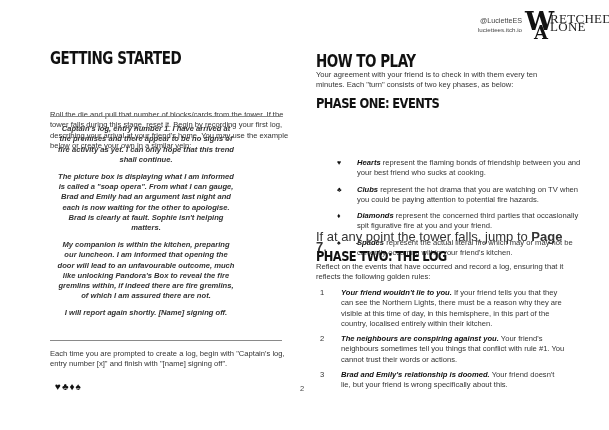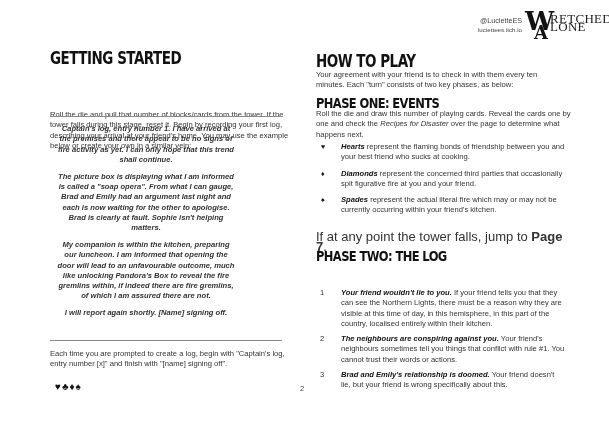--- a/index.html
+++ b/index.html
@@ -17,21 +17,21 @@
            font-style:italic; text-align:center;font-weight:bold; }
   .quote p { margin:0 0 6.5px 0; }
   .rule { position:absolute; height:1px; background:#8a8a8a; }
   .suits { position:absolute; font-size:10px; color:#111; letter-spacing:1px; }
   .pnum { position:absolute; font-size:7.5px; color:#444; }
   .brand { position:absolute; }
   .handle { position:absolute; font-size:7.2px; color:#444; line-height:8px; text-align:right; }
   .logo-w { position:absolute; font-family:"DejaVu Serif", serif; font-weight:bold; font-size:26px; color:#111; line-height:26px; }
   .logo-a { position:absolute; font-family:"DejaVu Serif", serif; font-weight:bold; font-size:18px; color:#111; line-height:18px; }
   .logo-t { position:absolute; font-family:"Liberation Serif", serif; font-size:13px; color:#222; letter-spacing:0.3px; line-height:10px; }
-  ul.suitlist { position:absolute; list-style:none; margin:0; padding:0; width:250px; }
+  ul.suitlist { position:absolute; list-style:none; margin:16px; padding:0; width:250px; }
   ul.suitlist li { position:relative; padding-left:25px; font-size:7.6px; line-height:10.3px; margin-bottom:6px; color:#333; }
   ul.suitlist li .bullet { position:absolute; left:5px; top:0; font-size:7px; color:#111; }
   ol.rules { position:absolute; list-style:none; margin:0; padding:0; width:250px; }
   ol.rules li { position:relative; padding-left:25px; font-size:7.6px; line-height:10.3px; margin-bottom:5px; color:#333; }
   ol.rules li .num { position:absolute; left:4px; top:0; }
   b i, .bi { font-weight:bold; font-style:italic; color:#111; }
 </style>
 </head>
 <body>
 
@@ -64,30 +64,31 @@
     <div class="logo-w" style="left:220px; top:8px;">W</div>
     <div class="logo-a" style="left:229px; top:24px;">A</div>
     <div class="logo-t" style="left:245px; top:14px;">RETCHED</div>
     <div class="logo-t" style="left:245px; top:22px;">LONE</div>
   </div>
 
   <div class="h1" style="left:11px; top:51px;">HOW TO PLAY</div>
   <div class="body" style="left:11px; top:70px; width:250px;">Your agreement with your friend is to check in with them every ten minutes. Each "turn" consists of two key phases, as below:</div>
 
   <div class="h2" style="left:11px; top:95px;">PHASE ONE: EVENTS</div>
-  <div class="body" style="left:11px; top:109px; width:255px;"><span>Roll the die and draw this number of playing cards. Reveal the cards one by one and check the </span><i>Recipes for Disaster</i><span> over the page to determine what happens next.</span></div>
 
   <ul class="suitlist" style="left:11px; top:142px;">
     <li><span class="bullet">♥</span><span class="bi">Hearts</span><span> represent the flaming bonds of friendship between you and your best friend who sucks at cooking.</span></li>
+    <li><span class="bullet">♣</span><span class="bi">Clubs</span><span> represent the hot drama that you are watching on TV when you could be paying attention to potential fire hazards.</span></li>
     <li><span class="bullet">♦</span><span class="bi">Diamonds</span><span> represent the concerned third parties that occasionally spit figurative fire at you and your friend.</span></li>
     <li><span class="bullet">♠</span><span class="bi">Spades</span><span> represent the actual literal fire which may or may not be currently occurring within your friend's kitchen.</span></li>
   </ul>
 
   <div class="body" style="left:11px; top:232px; width:255px; font-size:13px;"><span>If at any point the tower falls, jump to </span><b>Page 7</b><span>.</span></div>
 
   <div class="h2" style="left:11px; top:248px;">PHASE TWO: THE LOG</div>
+  <div class="body" style="left:11px; top:262px; width:255px;">Reflect on the events that have occurred and record a log, ensuring that it reflects the following golden rules:</div>
 
   <ol class="rules" style="left:11px; top:288px;">
     <li><span class="num">1</span><span class="bi">Your friend wouldn't lie to you.</span><span> If your friend tells you that they can see the Northern Lights, there must be a reason why they are visible at this time of day, in this hemisphere, in this part of the country, localised entirely within their kitchen.</span></li>
     <li><span class="num">2</span><span class="bi">The neighbours are conspiring against you.</span><span> Your friend's neighbours sometimes tell you things that conflict with rule #1. You cannot trust their words or actions.</span></li>
     <li><span class="num">3</span><span class="bi">Brad and Emily's relationship is doomed.</span><span> Your friend doesn't lie, but your friend is wrong specifically about this.</span></li>
   </ol>
 </div>
 
 </body></html>

